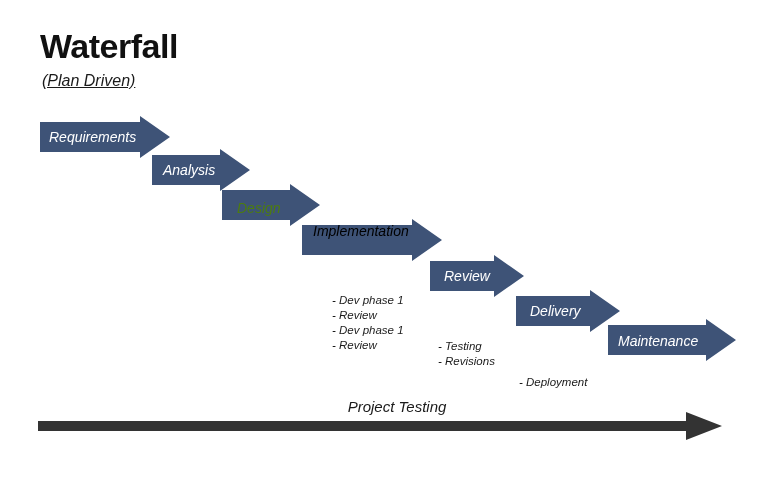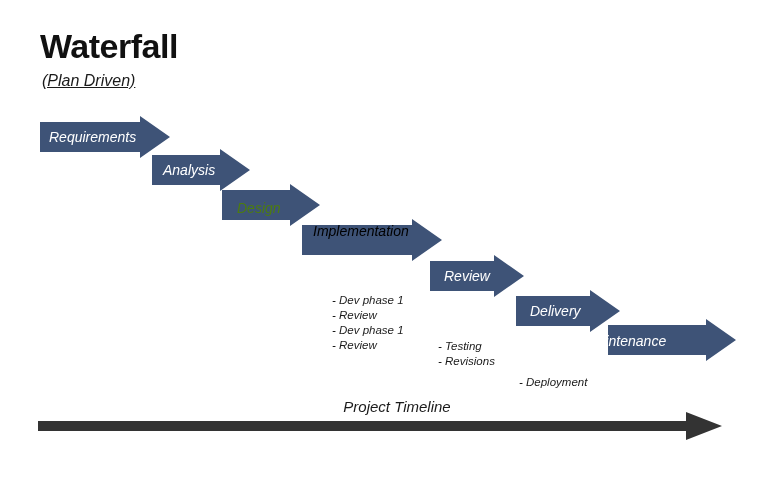--- a/index.html
+++ b/index.html
@@ -132,40 +132,40 @@
   <div class="phase-label" style="left: 444px; top: 269px; color: rgb(255, 255, 255);">Review</div>
 
   <svg class="phase-arrow" style="left:516px; top:290px;" width="104" height="42" viewBox="0 0 104 42">
     <polygon class="arrow-shape" points="0,6 74,6 74,0 104,21 74,42 74,36 0,36" fill="#3e5377"></polygon>
   </svg>
   <div class="phase-label" style="left: 530px; top: 304px; color: rgb(255, 255, 255);">Delivery</div>
 
   <svg class="phase-arrow" style="left:608px; top:319px;" width="128" height="42" viewBox="0 0 128 42">
     <polygon class="arrow-shape" points="0,6 98,6 98,0 128,21 98,42 98,36 0,36" fill="#3e5377"></polygon>
   </svg>
-  <div class="phase-label" style="left: 586px; top: 334px; color: rgb(255, 255, 255);">Maintenance</div>
+  <div class="phase-label" style="left: 618px; top: 334px; color: rgb(255, 255, 255);">Maintenance</div>
 
 
 
   <div class="notes" style="left:332px; top:293px;">
     <span class="note-line">- Dev phase 1</span>
     <span class="note-line">- Review</span>
     <span class="note-line">- Dev phase 1</span>
     <span class="note-line">- Review</span>
   </div>
 
   <div class="notes" style="left:438px; top:339px;">
     <span class="note-line">- Testing</span>
     <span class="note-line">- Revisions</span>
   </div>
 
   <div class="notes" style="left:519px; top:359px;margin-top:16px;">
     <span class="note-line">- Deployment</span>
   </div>
 
   <div id="timeline-label">
-    <span>Project Timeline</span>
+    <span>Project Testing</span>
   </div>
   <svg id="timeline-arrow" width="684" height="28" viewBox="0 0 684 28">
     <polygon class="tl-shape" points="0,9 648,9 648,0 684,14 648,28 648,19 0,19" fill="#333333"></polygon>
   </svg>
 
 </div>
 
 </body></html>

